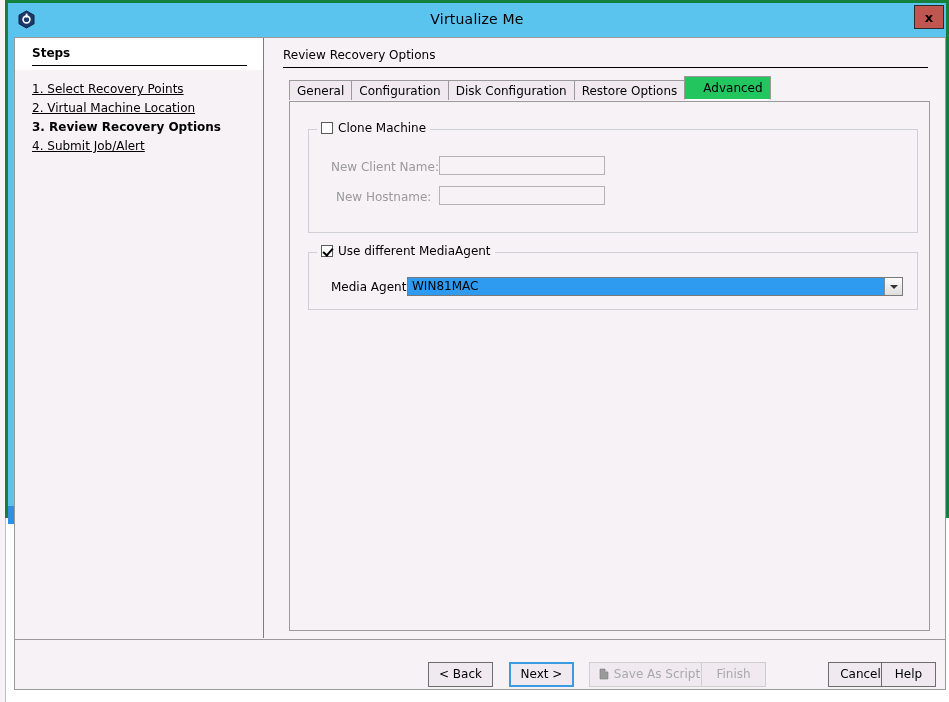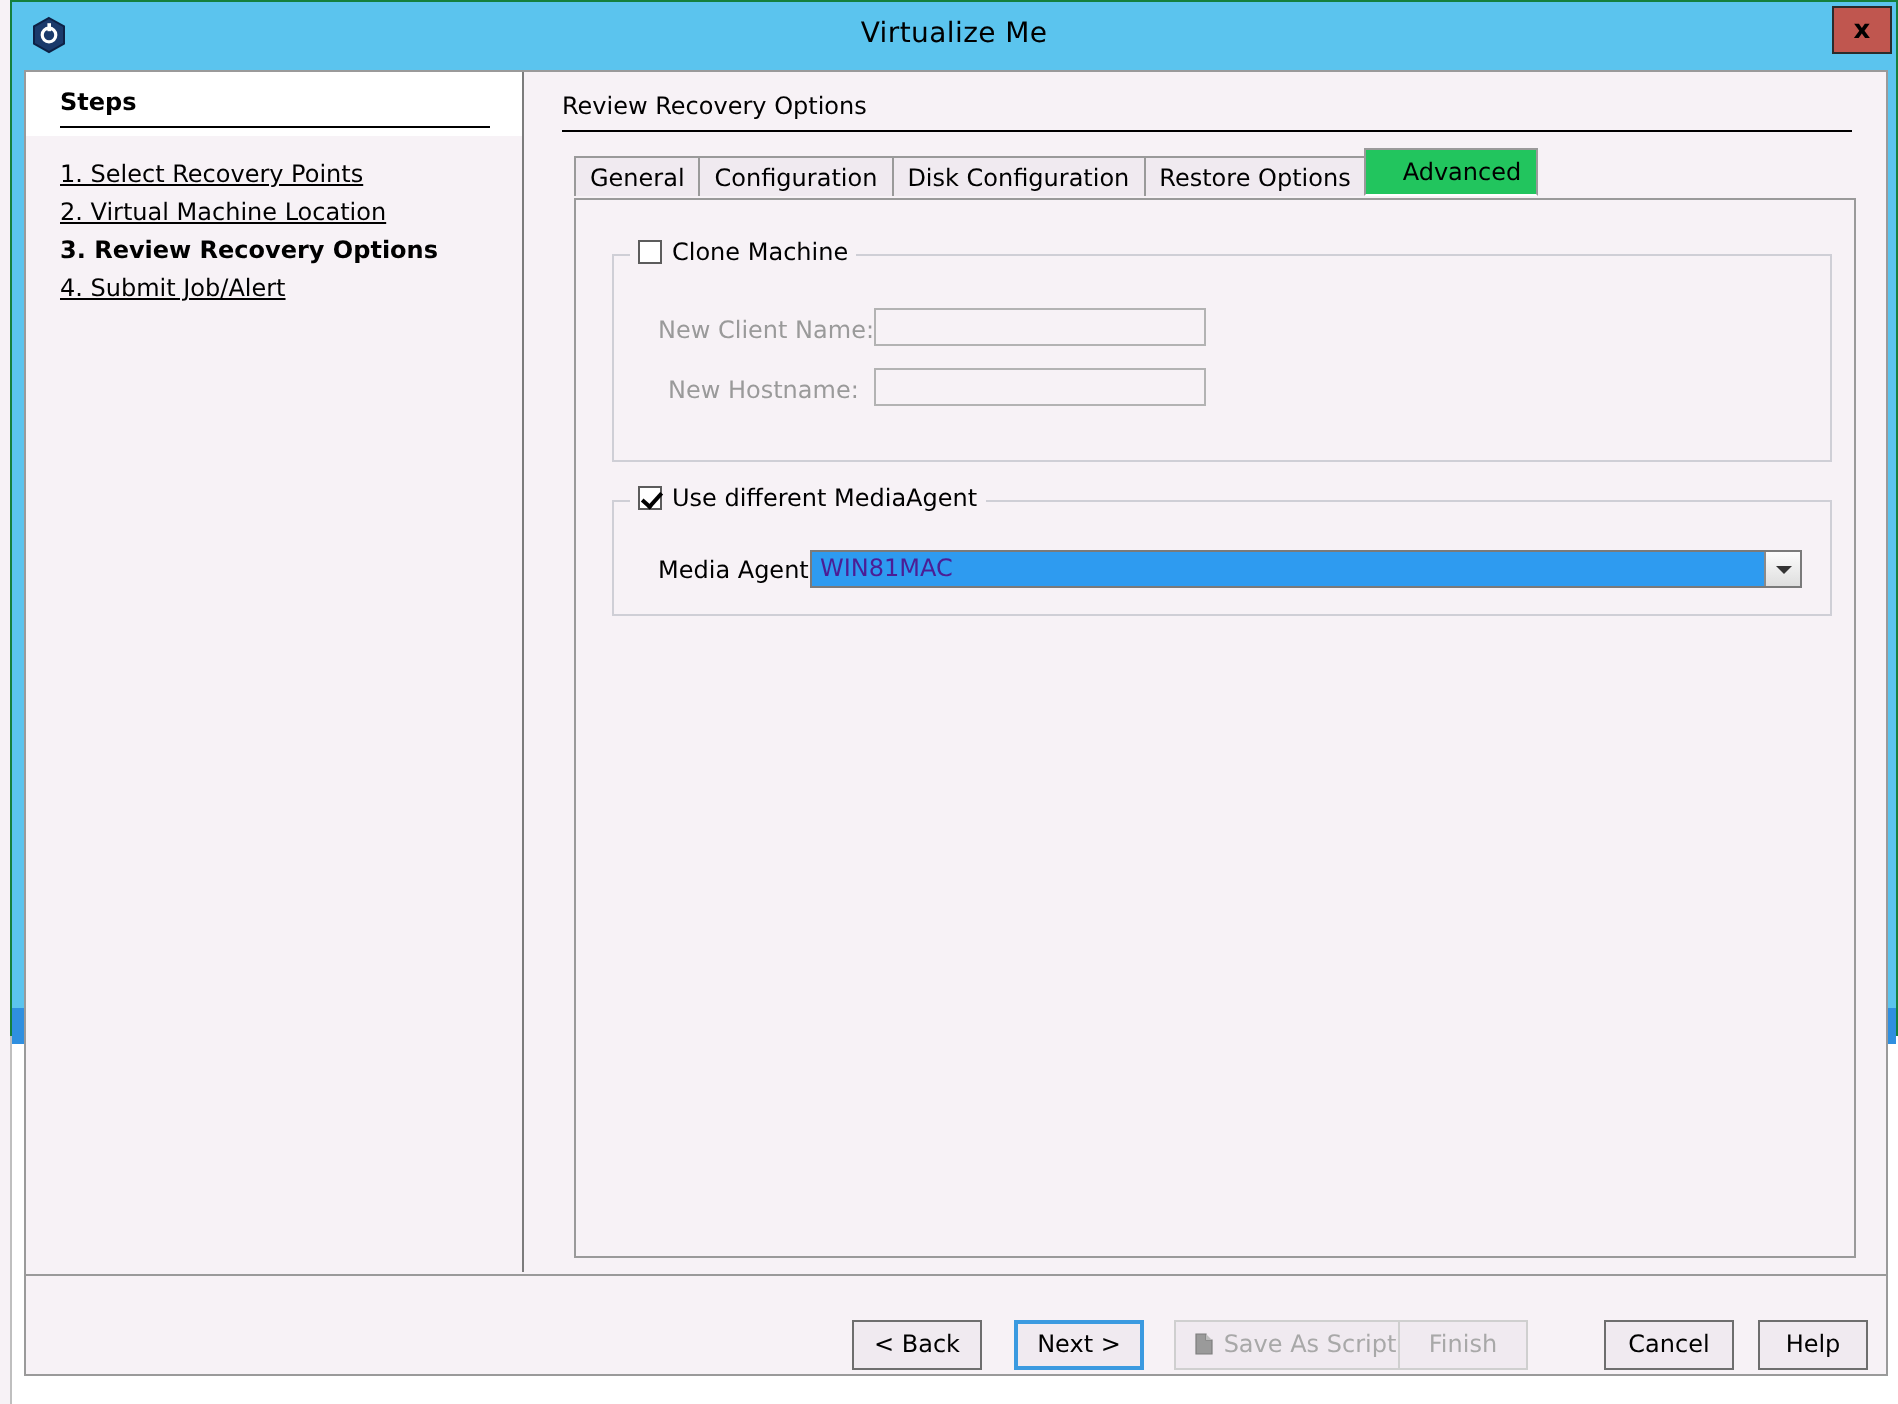--- a/index.html
+++ b/index.html
@@ -32,21 +32,21 @@
 
   
   #dialog {
     position: absolute;
     left: 5px;
     top: 0px;
     width: 944px;
     height: 518px;
     background: #5bc4ee;
     box-sizing: border-box;
-    border: 1px solid #15803d;
+    border: 3px solid #15803d;
   }
   
   #dialog-frame {
     position: absolute;
     left: 0; top: 0;
     width: 100%; height: 100%;
     background: #5bc4ee;
   }
 
   
@@ -297,21 +297,21 @@
     border: 1px solid #7a7a7a;
     background: #ffffff;
     box-sizing: border-box;
     cursor: pointer;
   }
   #media-combo-value {
     position: absolute;
     left: 0; top: 0;
     right: 18px; height: 100%;
     background: #2e9bf0;
-    color: #4c1d95;
+    color: #000000;
     font-size: 12px;
     line-height: 17px;
     padding-left: 4px;
     box-sizing: border-box;
     overflow: hidden;
     white-space: nowrap;
   }
   #media-combo-arrow {
     position: absolute;
     right: 0; top: 0;
@@ -457,18 +457,18 @@
       <div class="btn focused" style="left:494px; width:65px;">Next &gt;</div>
       <div class="btn disabled" id="btn-save-script" style="left:574px; width:120px;">
         <span class="script-icon">
           <svg width="12" height="12" viewBox="0 0 12 12">
             <path d="M2,1 L7,1 L7,4 L10,4 L10,11 L2,11 Z" fill="#9a9a9a" stroke="#7d7d7d" stroke-width="0.6"></path>
             <path d="M7,1 L10,4 L7,4 Z" fill="#bdbdbd"></path>
           </svg>
         </span><span>Save As Script</span>
       </div>
       <div class="btn disabled" style="left:686px; width:65px;">Finish</div>
-      <div class="btn" style="left:789px; width:65px;">Cancel</div>
+      <div class="btn" style="left:813px; width:65px;">Cancel</div>
       <div class="btn" style="left:866px; width:55px;">Help</div>
     </div>
 
   </div>
 </div>
 
 </body></html>

